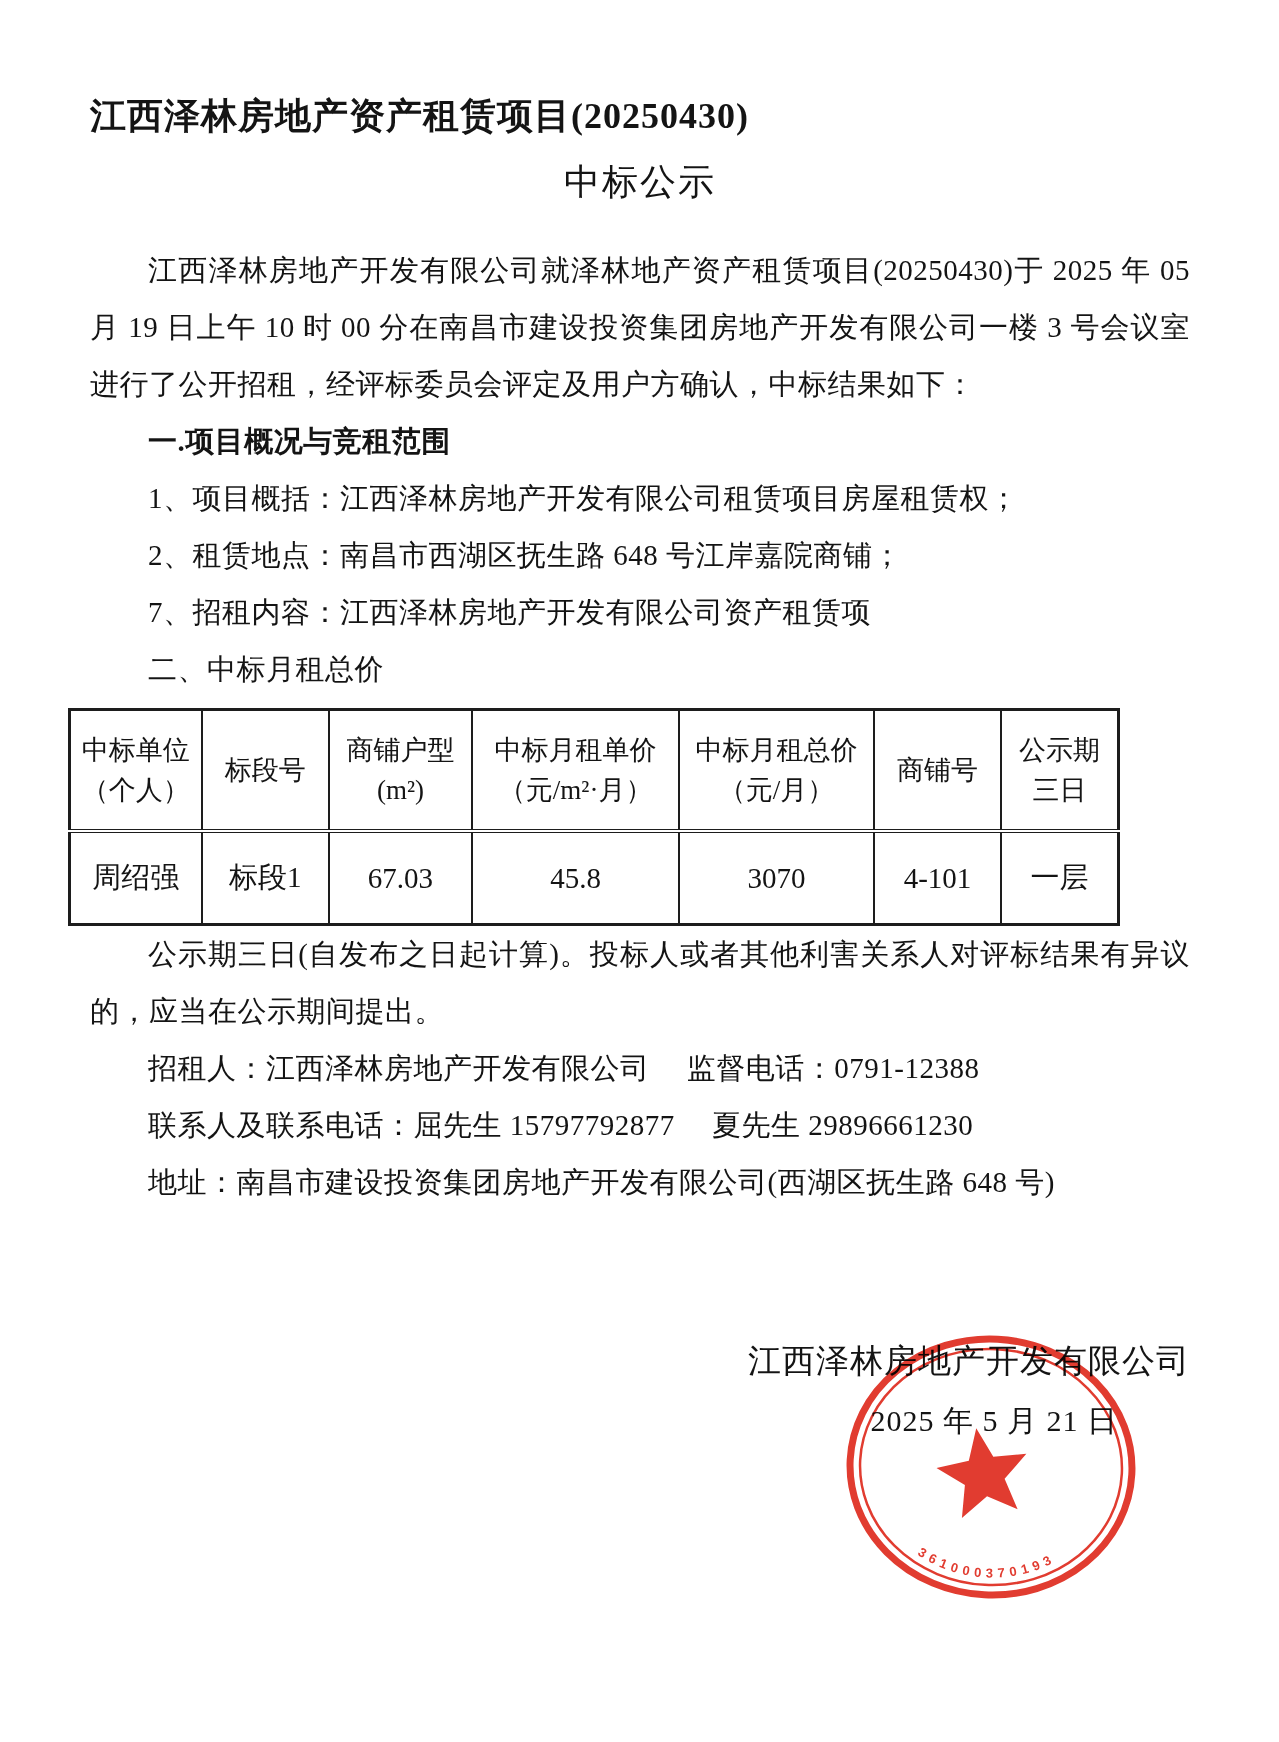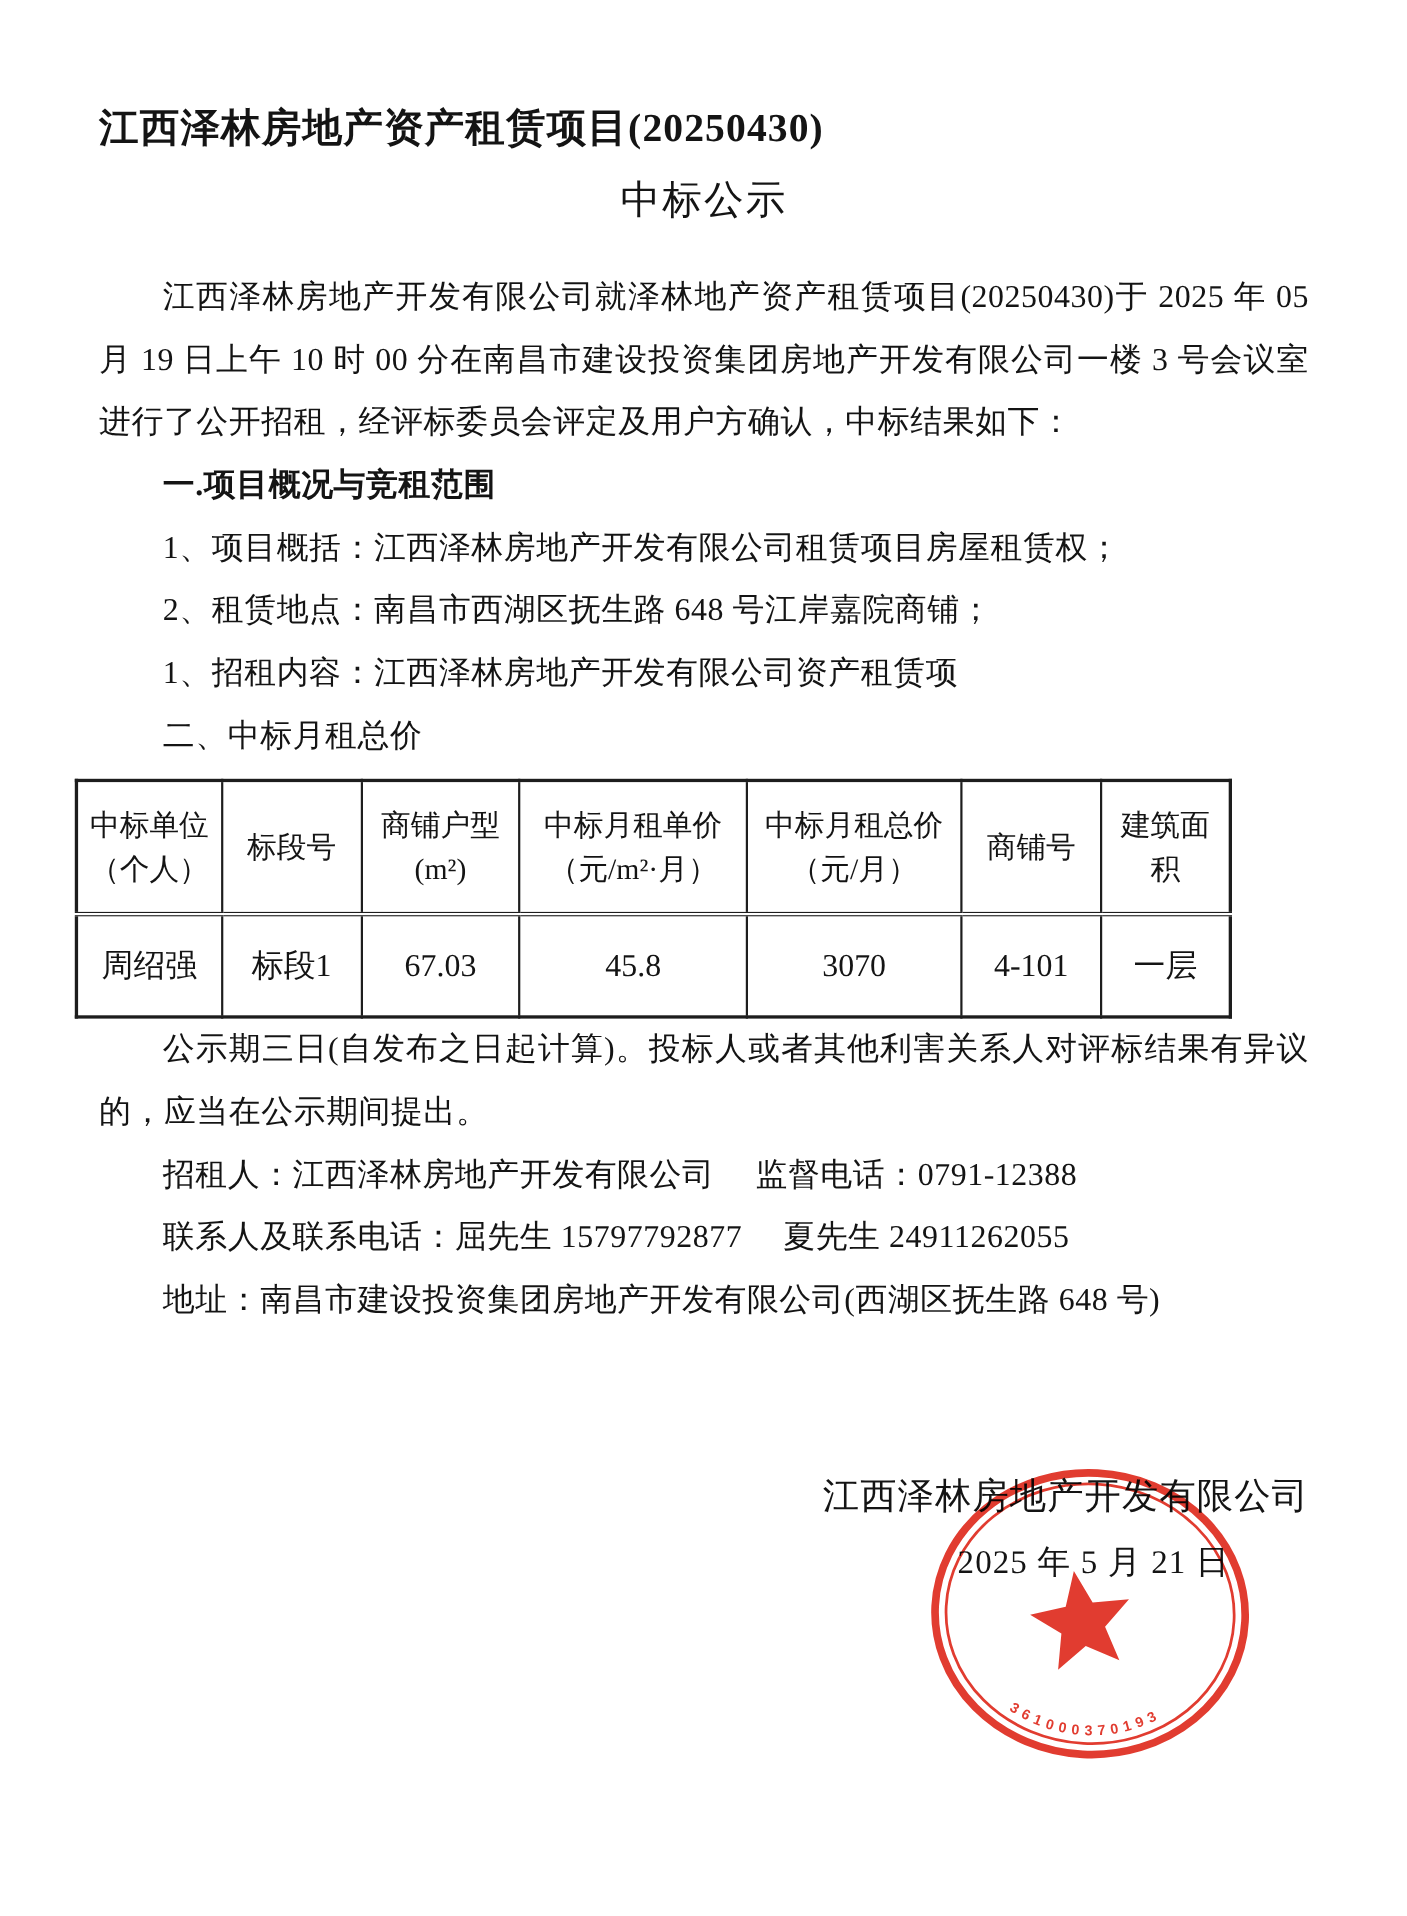--- a/index.html
+++ b/index.html
@@ -92,21 +92,21 @@
 
   <h1 class="doc-title">江西泽林房地产资产租赁项目(20250430)</h1>
   <h2 class="doc-subtitle">中标公示</h2>
 
   <p class="body indent">江西泽林房地产开发有限公司就泽林地产资产租赁项目(20250430)于 2025 年 05 月 19 日上午 10 时 00 分在南昌市建设投资集团房地产开发有限公司一楼 3 号会议室进行了公开招租，经评标委员会评定及用户方确认，中标结果如下：</p>
 
   <p class="body indent sec-bold">一.项目概况与竞租范围</p>
 
   <p class="body indent">1、项目概括：江西泽林房地产开发有限公司租赁项目房屋租赁权；</p>
   <p class="body indent">2、租赁地点：南昌市西湖区抚生路 648 号江岸嘉院商铺；</p>
-  <p class="body indent">1、招租内容：江西泽林房地产开发有限公司资产租赁项</p>
+  <p class="body indent">7、招租内容：江西泽林房地产开发有限公司资产租赁项</p>
 
   <p class="body indent">二、中标月租总价</p>
 
   <table class="bid">
     <colgroup>
       <col style="width:12.6%">
         <col style="width:12.1%">
         <col style="width:13.7%">
       <col style="width:19.7%">
         <col style="width:18.6%">
@@ -118,40 +118,40 @@
         <th>中标单位
 （个人）</th>
         <th>标段号</th>
         <th>商铺户型
 (m²)</th>
         <th>中标月租单价
 （元/m²·月）</th>
         <th>中标月租总价
 （元/月）</th>
         <th>商铺号</th>
-        <th>建筑面积</th>
+        <th>公示期三日</th>
       </tr>
     </thead>
     <tbody>
       <tr>
         <td>周绍强</td>
         <td>标段1</td>
         <td>67.03</td>
         <td>45.8</td>
         <td>3070</td>
         <td>4-101</td>
         <td>一层</td>
       </tr>
     </tbody>
   </table>
 
   <p class="body indent after-table">公示期三日(自发布之日起计算)。投标人或者其他利害关系人对评标结果有异议的，应当在公示期间提出。</p>
 
   <p class="body indent">招租人：江西泽林房地产开发有限公司　 监督电话：0791-12388</p>
-  <p class="body indent">联系人及联系电话：屈先生 15797792877　 夏先生 24911262055</p>
+  <p class="body indent">联系人及联系电话：屈先生 15797792877　 夏先生 29896661230</p>
   <p class="body indent">地址：南昌市建设投资集团房地产开发有限公司(西湖区抚生路 648 号)</p>
 
   <div class="signature">
     <div class="sig-company">江西泽林房地产开发有限公司</div>
     <div class="sig-date">2025 年 5 月 21 日</div>
   </div>
 
 </div>
 
 <div class="seal">

